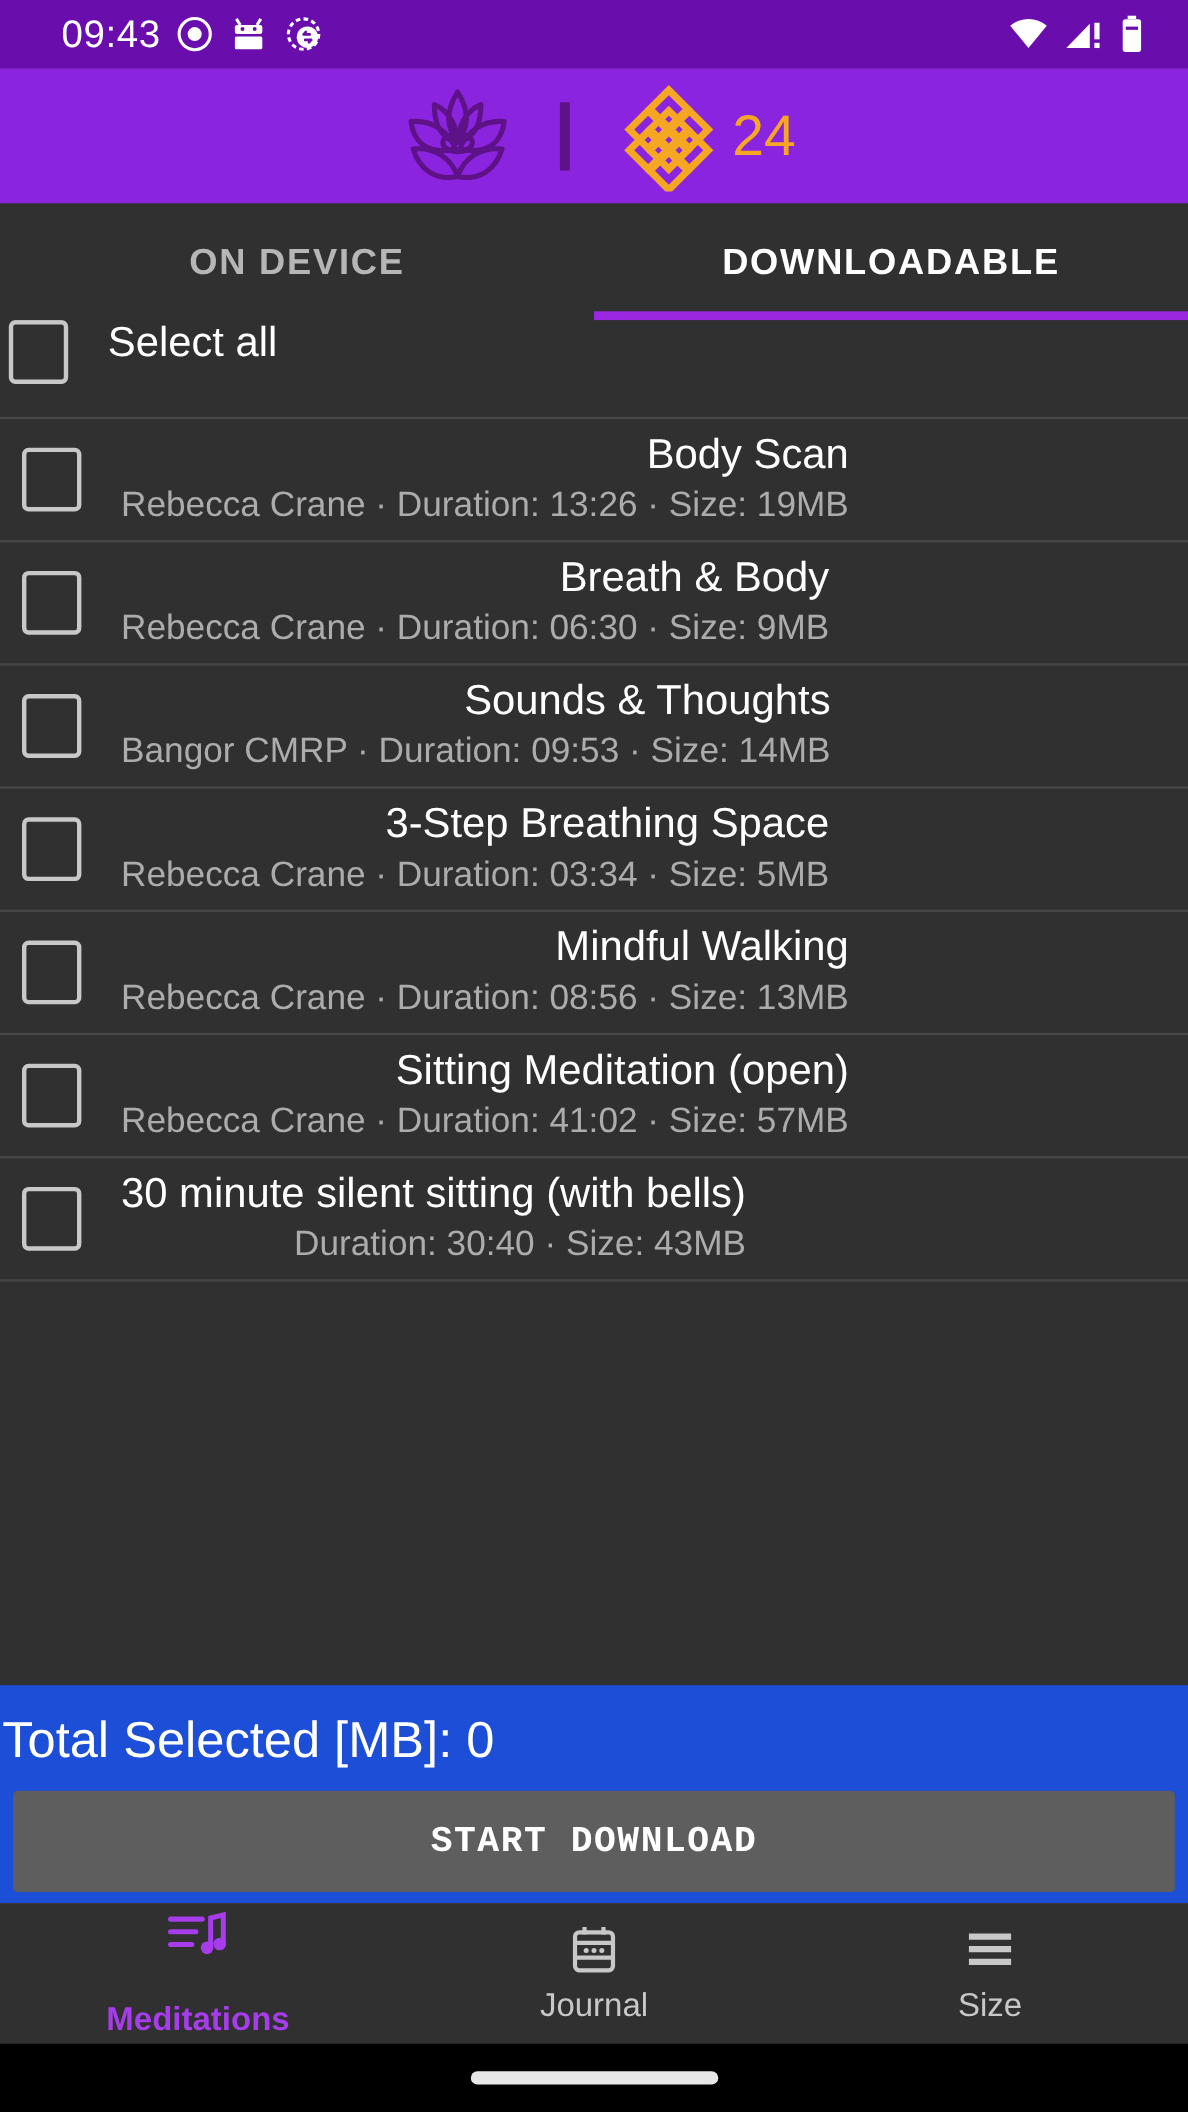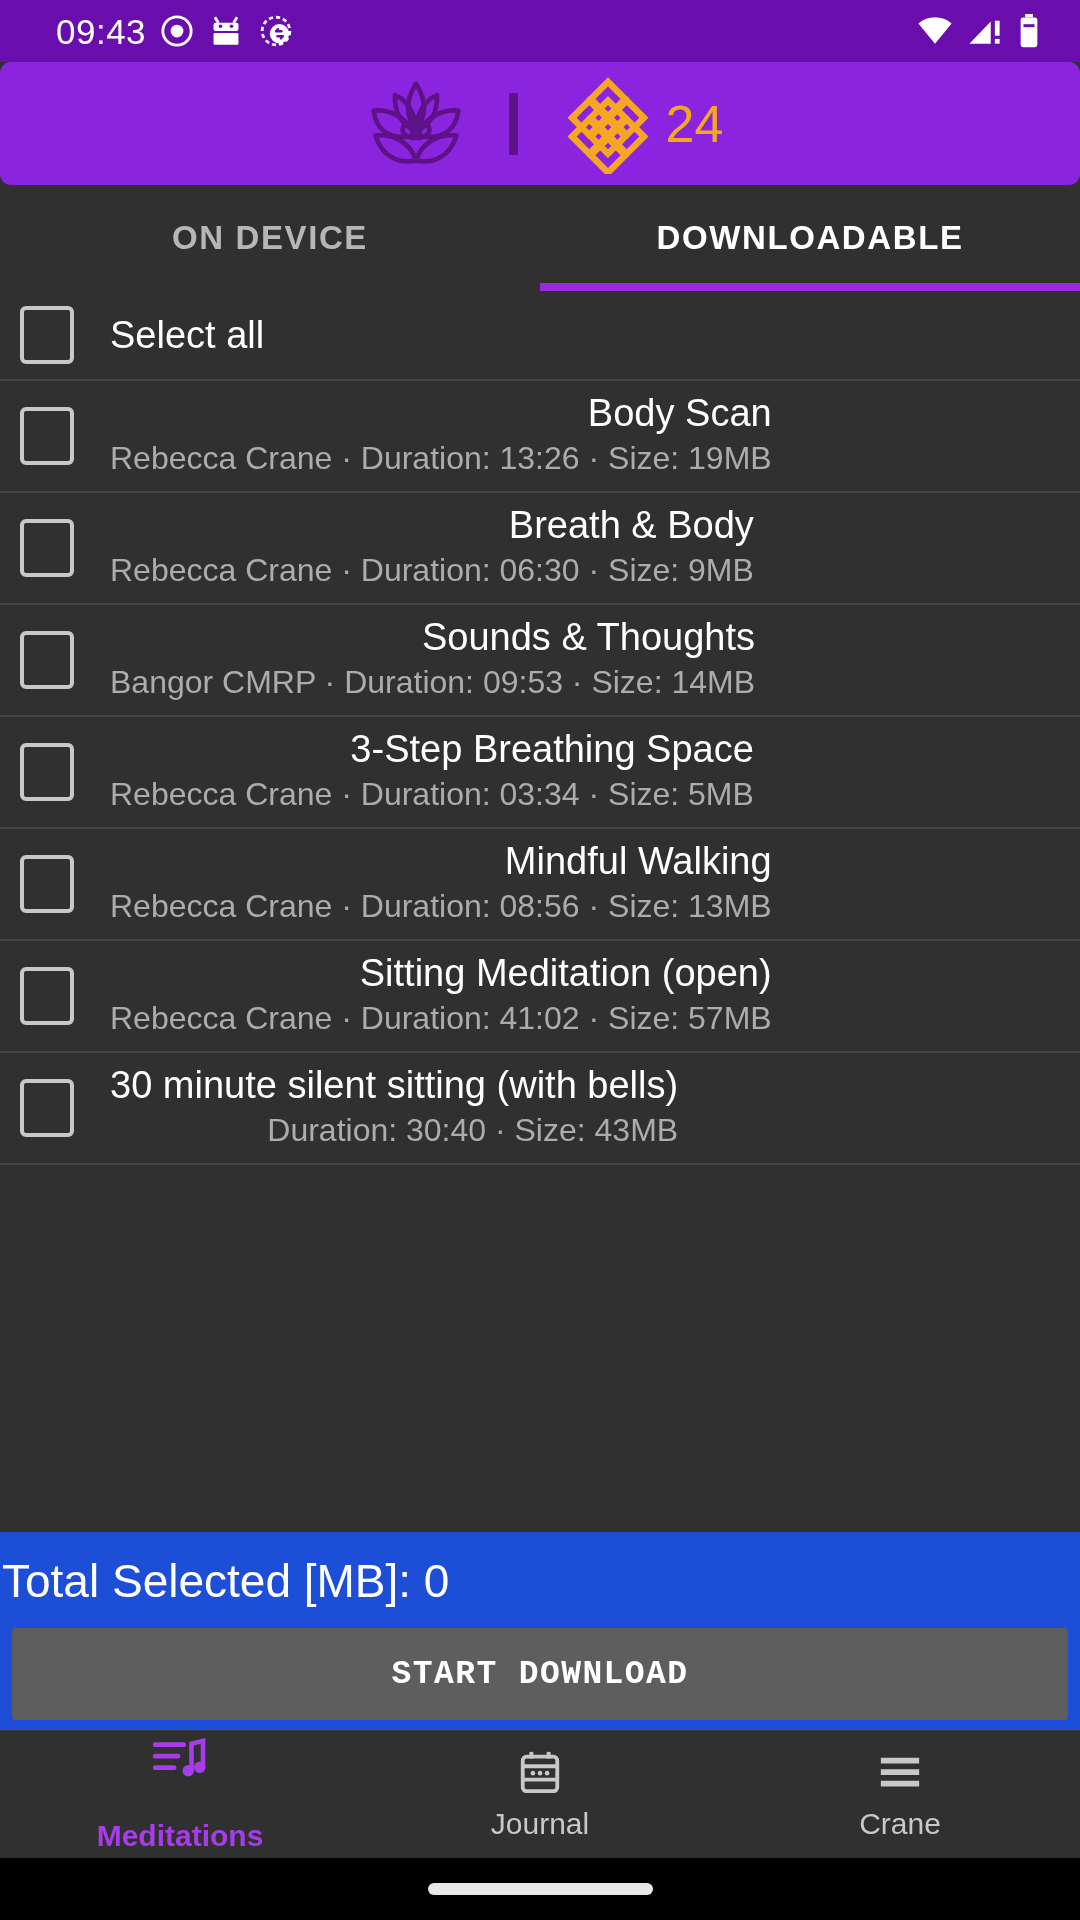--- a/index.html
+++ b/index.html
@@ -20,21 +20,20 @@
   .status-left { display:flex; align-items:center; gap:14px; margin-left:30px; }
   .clock { font-size:35px; font-weight:400; letter-spacing:.5px; line-height:1; }
   .status-right { margin-left:auto; display:flex; align-items:center; gap:13px; margin-right:14px; }
   .sicon { display:block; }
 
   
   .appbar {
     flex:0 0 123px; background:#8B24DE;
     display:flex; align-items:center; justify-content:center; gap:0;
     position:relative;
-    border-radius:11px;
   }
   .brand { display:flex; align-items:center; }
   .divider-v {
     width:9px; height:62px; background:#5E1287; margin:0 46px 0 34px; border-radius:1px;
   }
   .knot-wrap { display:flex; align-items:center; gap:14px; }
   .count {
     color:#F5A623; font-size:52px; font-weight:400; line-height:1;
     letter-spacing:0px;
   }
@@ -49,21 +48,21 @@
   }
   .tab.inactive { color:#B6B6B6; }
   .tab.active { color:#FFFFFF; }
   .tab-indicator {
     position:absolute; bottom:0; left:540px; width:540px; height:8px; background:#9C27E0;
   }
 
   
   .list { flex:1 1 auto; background:#303030; overflow:hidden; }
   .select-all {
-    display:flex; align-items:center; height:88px; padding:0 0 0 20px;
+    display:flex; height:88px; padding:0 0 0 8px;
   }
   .select-all .label { font-size:38px; color:#FFFFFF; margin-left:36px; }
 
   .row {
     display:flex; align-items:center; height:112px;
     border-top:2px solid #474747;
     padding:0 0 0 20px;
   }
   .row:first-of-type { border-top:none; }
   .row-text { margin-left:36px; display:flex; flex-direction:column; justify-content:center;align-items:flex-end; }
@@ -282,21 +281,21 @@
       <span class="navlabel">Journal</span>
     </div>
     <div class="navitem idle">
       <svg width="50" height="46" viewBox="0 0 26 24">
         <g stroke="#C8C8C8" stroke-width="3" stroke-linecap="butt">
           <line x1="3" y1="6" x2="23" y2="6"></line>
           <line x1="3" y1="12" x2="23" y2="12"></line>
           <line x1="3" y1="18" x2="23" y2="18"></line>
         </g>
       </svg>
-      <span class="navlabel">Crane</span>
+      <span class="navlabel">Size</span>
     </div>
   </div>
 
   <div class="gesture">
     <div class="gesture-pill"></div>
   </div>
 
 </div>
 
 </body></html>

